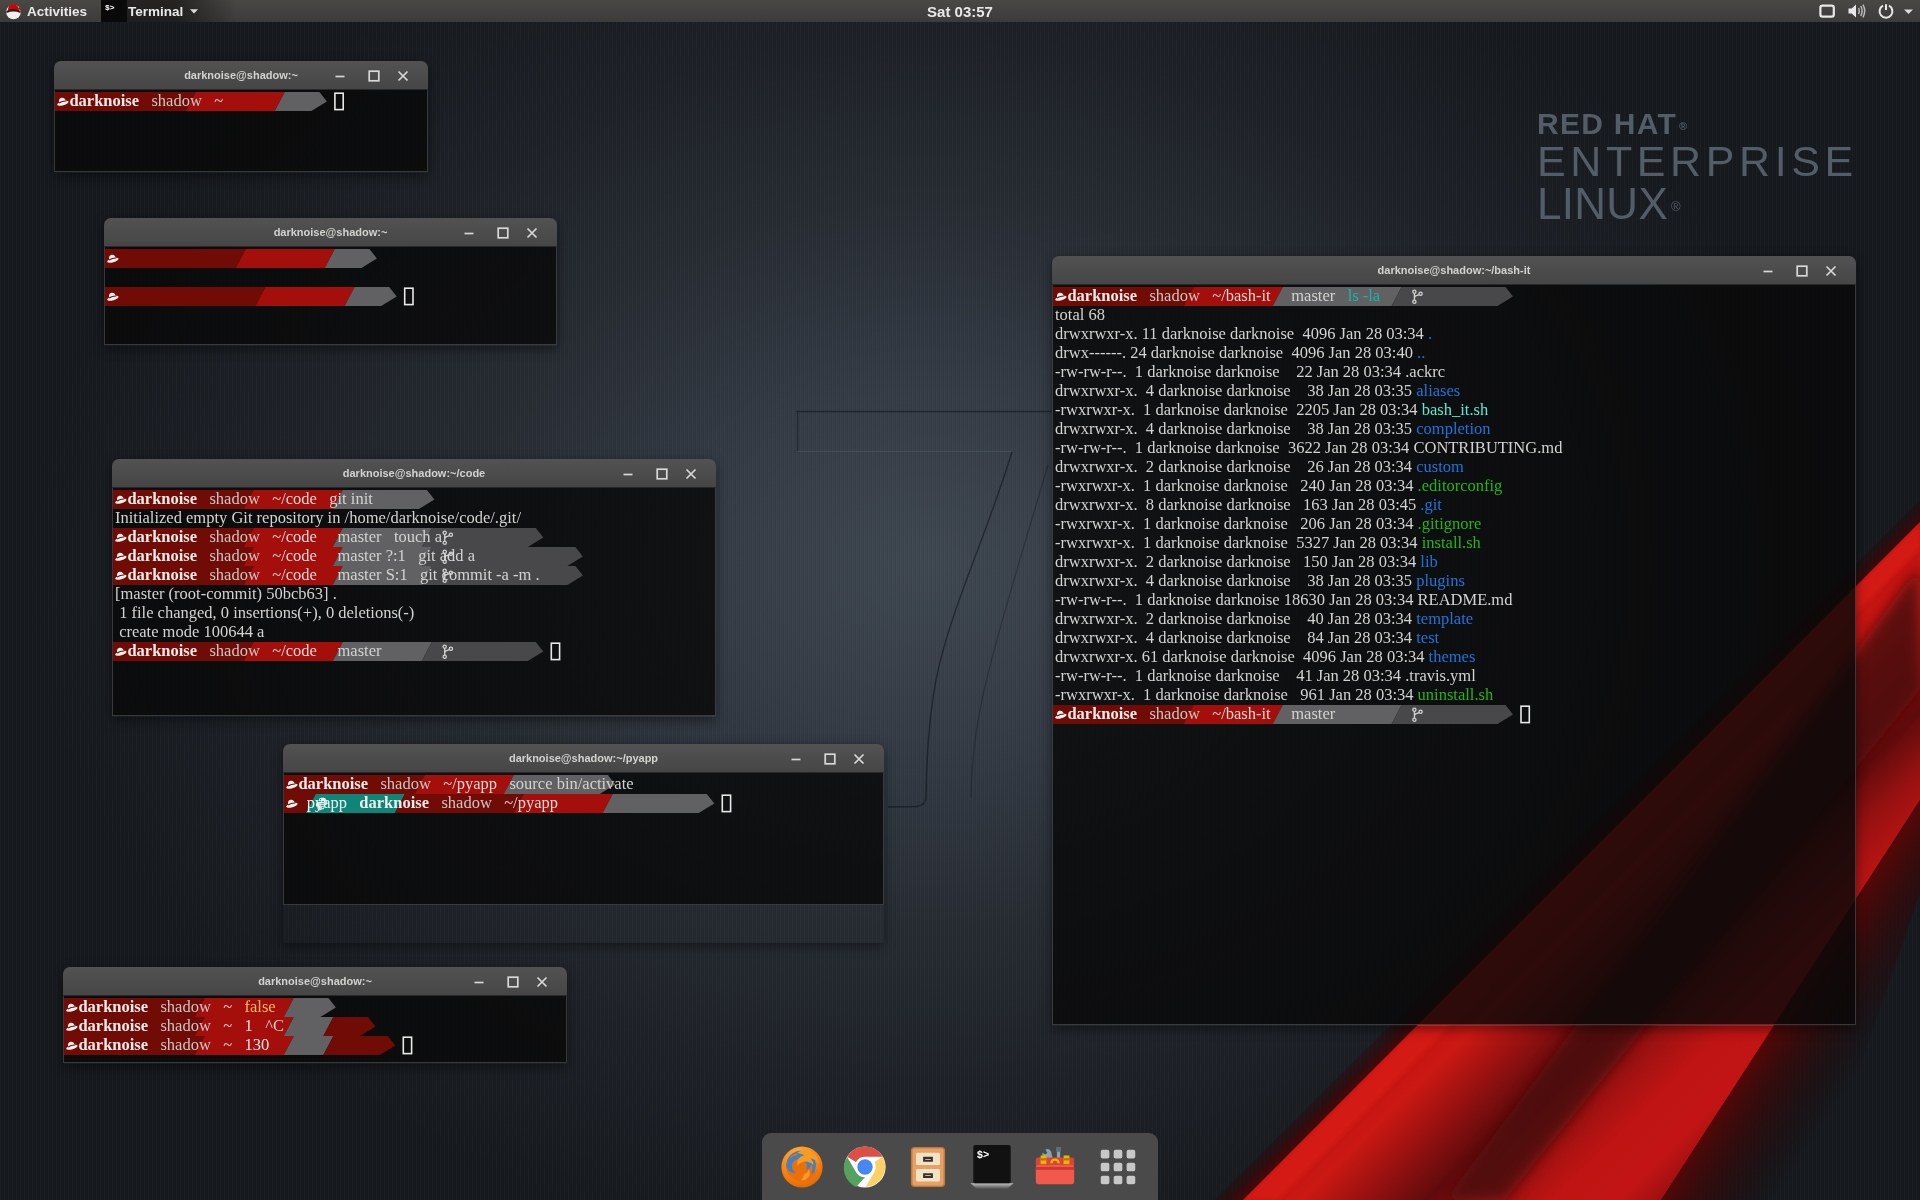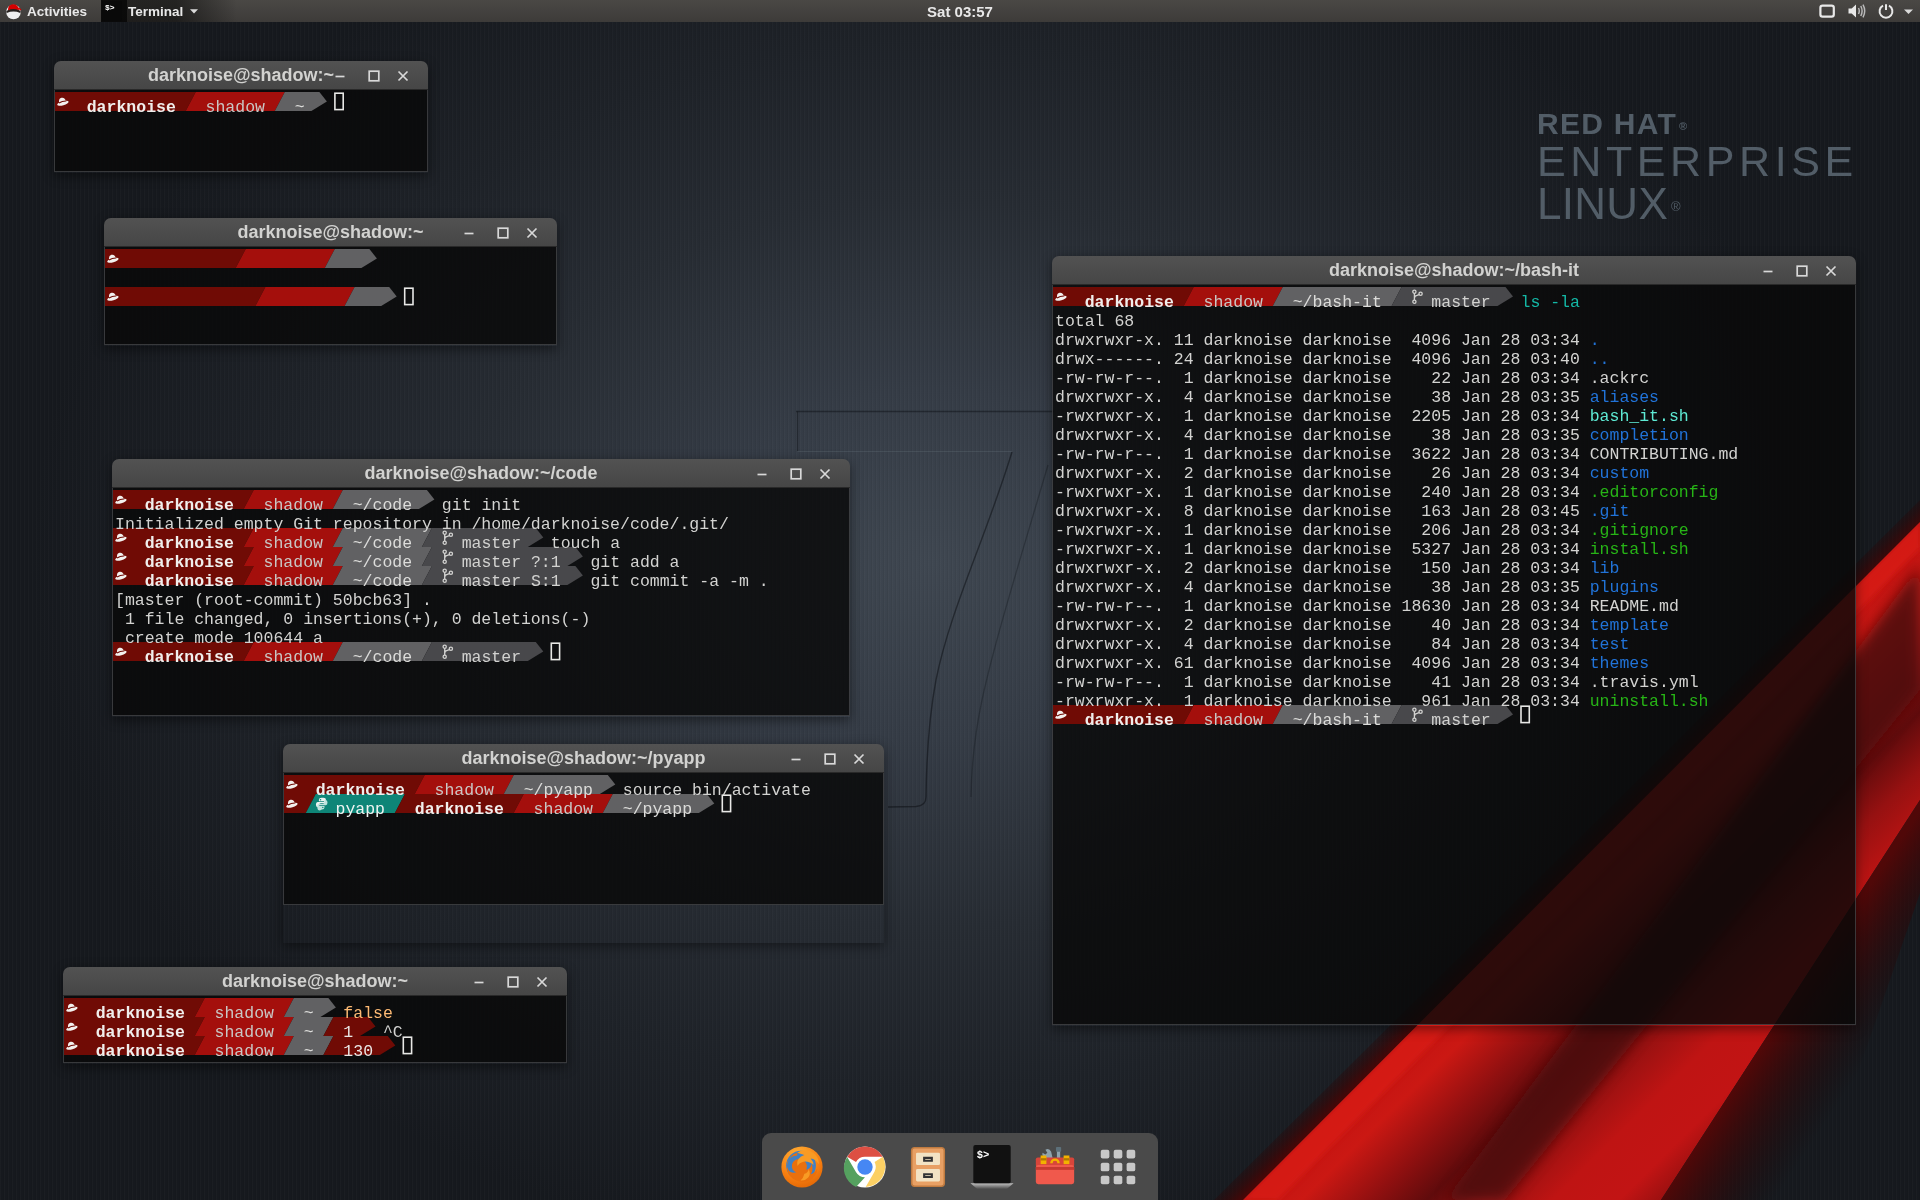--- a/index.html
+++ b/index.html
@@ -16,25 +16,25 @@
 #rh3 { top:182.1px; font-size:44px; line-height:44px; letter-spacing:0.3px; }
 #rh3 .reg2 { position:absolute; left:134px; top:3px; font-size:13px; letter-spacing:0; }
 #topbar { position:absolute; left:0; top:0; width:1920px; height:22px; background:linear-gradient(#4a4845,#3d3b39); display:flex; align-items:center; justify-content:space-between; z-index:50; }
 .tbt { color:#e8e8e8; font-size:13.5px; font-weight:bold; }
 #tb-left { display:flex; align-items:center; height:22px; }
 #appbtn { display:flex; align-items:center; height:22px; margin-left:14px; padding:0 38px 0 1px; background:linear-gradient(90deg, rgba(6,6,6,0.92) 0 26px, rgba(6,6,6,0.55) 26px 55%, rgba(6,6,6,0) 100%); }
 #tb-clock { position:absolute; left:0; right:0; text-align:center; pointer-events:none; font-size:15px; }
 #tb-right { display:flex; align-items:center; padding-right:6px; }
 .win { position:absolute; box-shadow:0 3px 12px rgba(0,0,0,0.45); border-radius:8px 8px 0 0; }
 .tb { position:relative; height:29px; background:linear-gradient(#525252,#464646); border-radius:7px 7px 0 0; border-bottom:1px solid #292929; text-align:center; }
-.ti { line-height:29px; font-size:18px; font-weight:bold; color:#d2d2d0; }
+.ti { line-height:29px; font-size:11px; font-weight:bold; color:#d2d2d0; }
 .wb { position:absolute; right:2px; top:0; }
 .term { position:relative; background:rgba(8,8,8,0.82); border:1px solid rgba(110,114,118,0.45); border-top:none; overflow:hidden; }
 .term pre, .term { font-family:"Liberation Mono",monospace; font-size:16.5px; line-height:19px; }
-.term pre { position:absolute; left:2px; top:8px; color:#d3d3d1; }
+.term pre { position:absolute; left:2px; top:1px; color:#d3d3d1;font-family:Liberation Serif, serif; }
 .pb { position:absolute; left:0; top:1px; }
 #dock { position:absolute; left:762px; top:1133px; width:396px; height:67px; background:#4a4a4a; border-radius:9px 9px 0 0; display:flex; align-items:center; justify-content:space-around; padding:0 8px; z-index:40; }
 </style></head>
 <body>
 <div id="wall">
     <svg id="decor" width="1920" height="1200" viewBox="0 0 1920 1200">
 <defs>
 <linearGradient id="band" x1="1243" y1="1200" x2="1450" y2="1409" gradientUnits="userSpaceOnUse">
  <stop offset="0" stop-color="#c11312"></stop>
           <stop offset="0.14" stop-color="#cb1813"></stop>
@@ -160,21 +160,21 @@
           <g transform="translate(1.5,3.2) rotate(-16 6 7)">
             <path d="M2.6 7.4 Q2.5 2.6 6.1 2.5 Q9.6 2.6 9.7 7.4 Z" fill="#f3f1ef"></path>
             <ellipse cx="6.1" cy="8.1" rx="5.9" ry="2.1" fill="#f3f1ef"></ellipse>
             <path d="M2.4 6.9 Q6.1 5.7 9.9 6.9" stroke="#700b05" stroke-width="1.2" fill="none"></path>
           </g>
         </g>
         <rect x="299.7" y="40.2" width="8.3" height="16.4" fill="none" stroke="#e8e8e6" stroke-width="1.6"></rect>
       </svg>
     </div>
 </div>
-<div class="win" style="left:112px;top:459px;width:738px;height:258px">
+<div class="win" style="left:112px;top:459px;width:604px;height:258px">
 <div class="tb"><span class="ti">darknoise@shadow:~/code</span>
 <svg class="wb" width="96" height="29" viewBox="0 0 96 29">
         <g stroke="#d8d8d8" stroke-width="1.7" fill="none">
           <path d="M5.5 15.5 H14.5"></path>
           <rect x="39.2" y="10.2" width="9.6" height="9.6"></rect>
           <path d="M68.5 10.5 77.5 19.5 M77.5 10.5 68.5 19.5"></path>
         </g>
       </svg>
 </div>
 <div class="term" style="height:228px">

